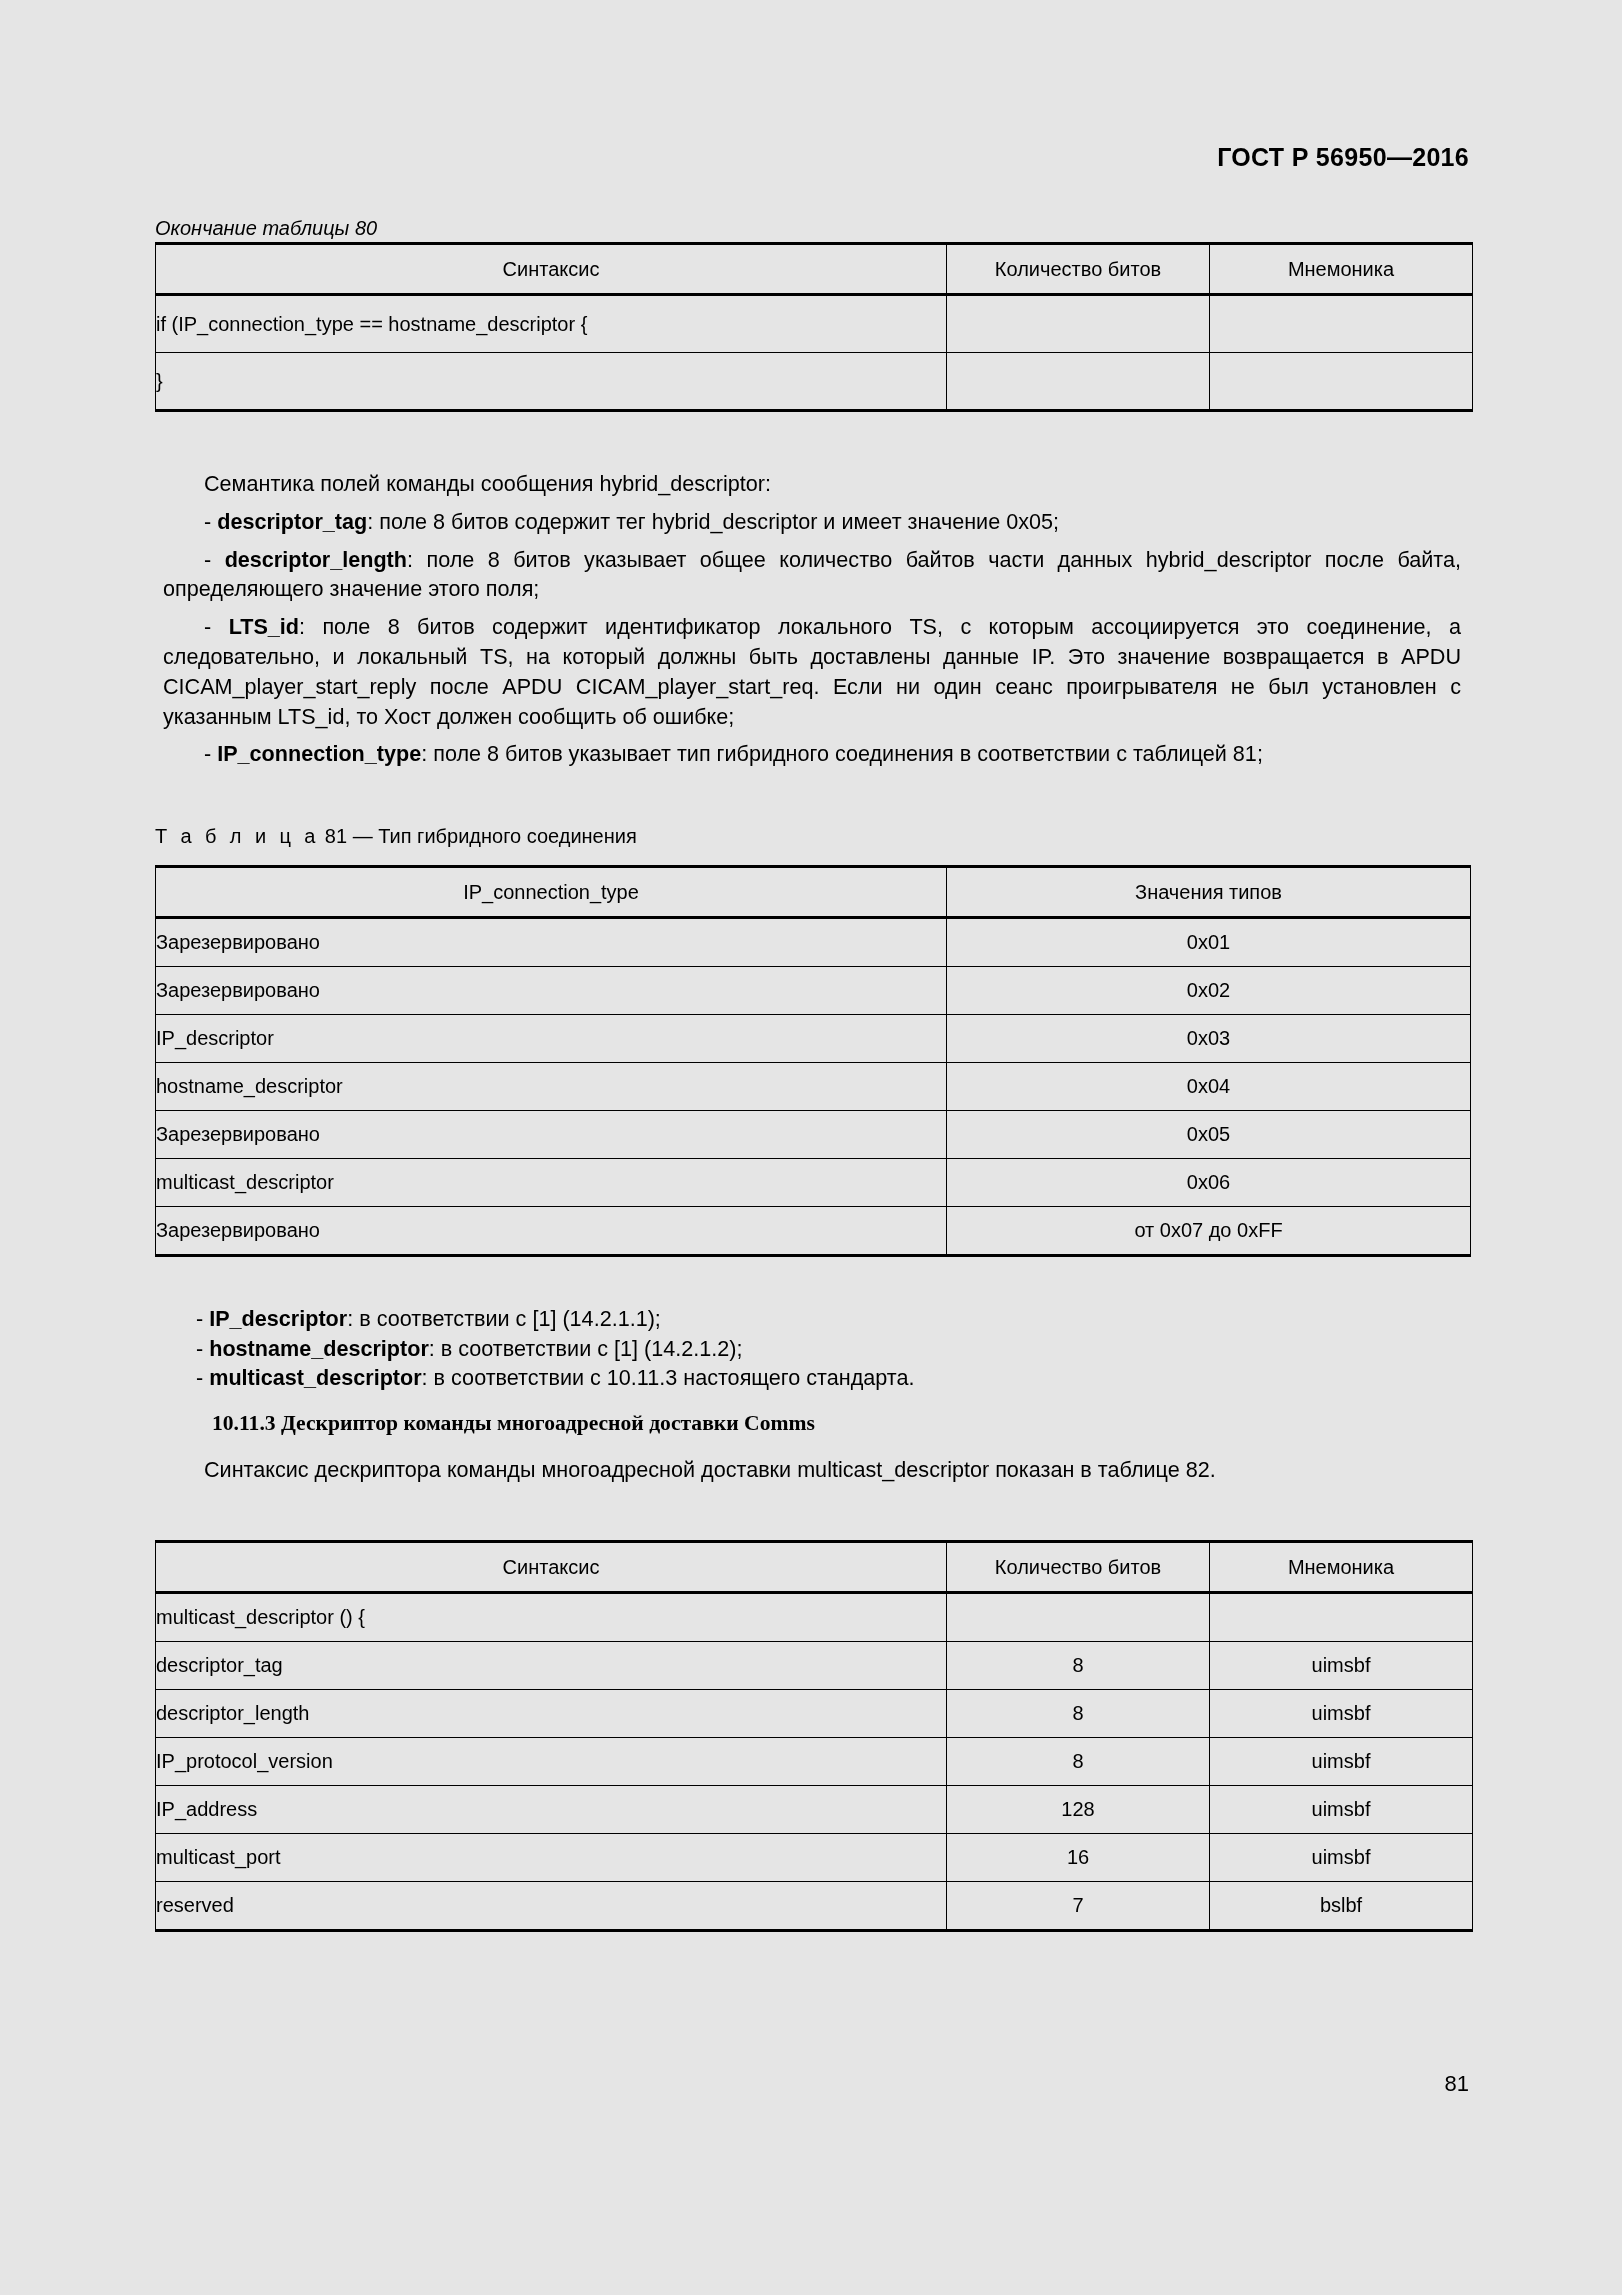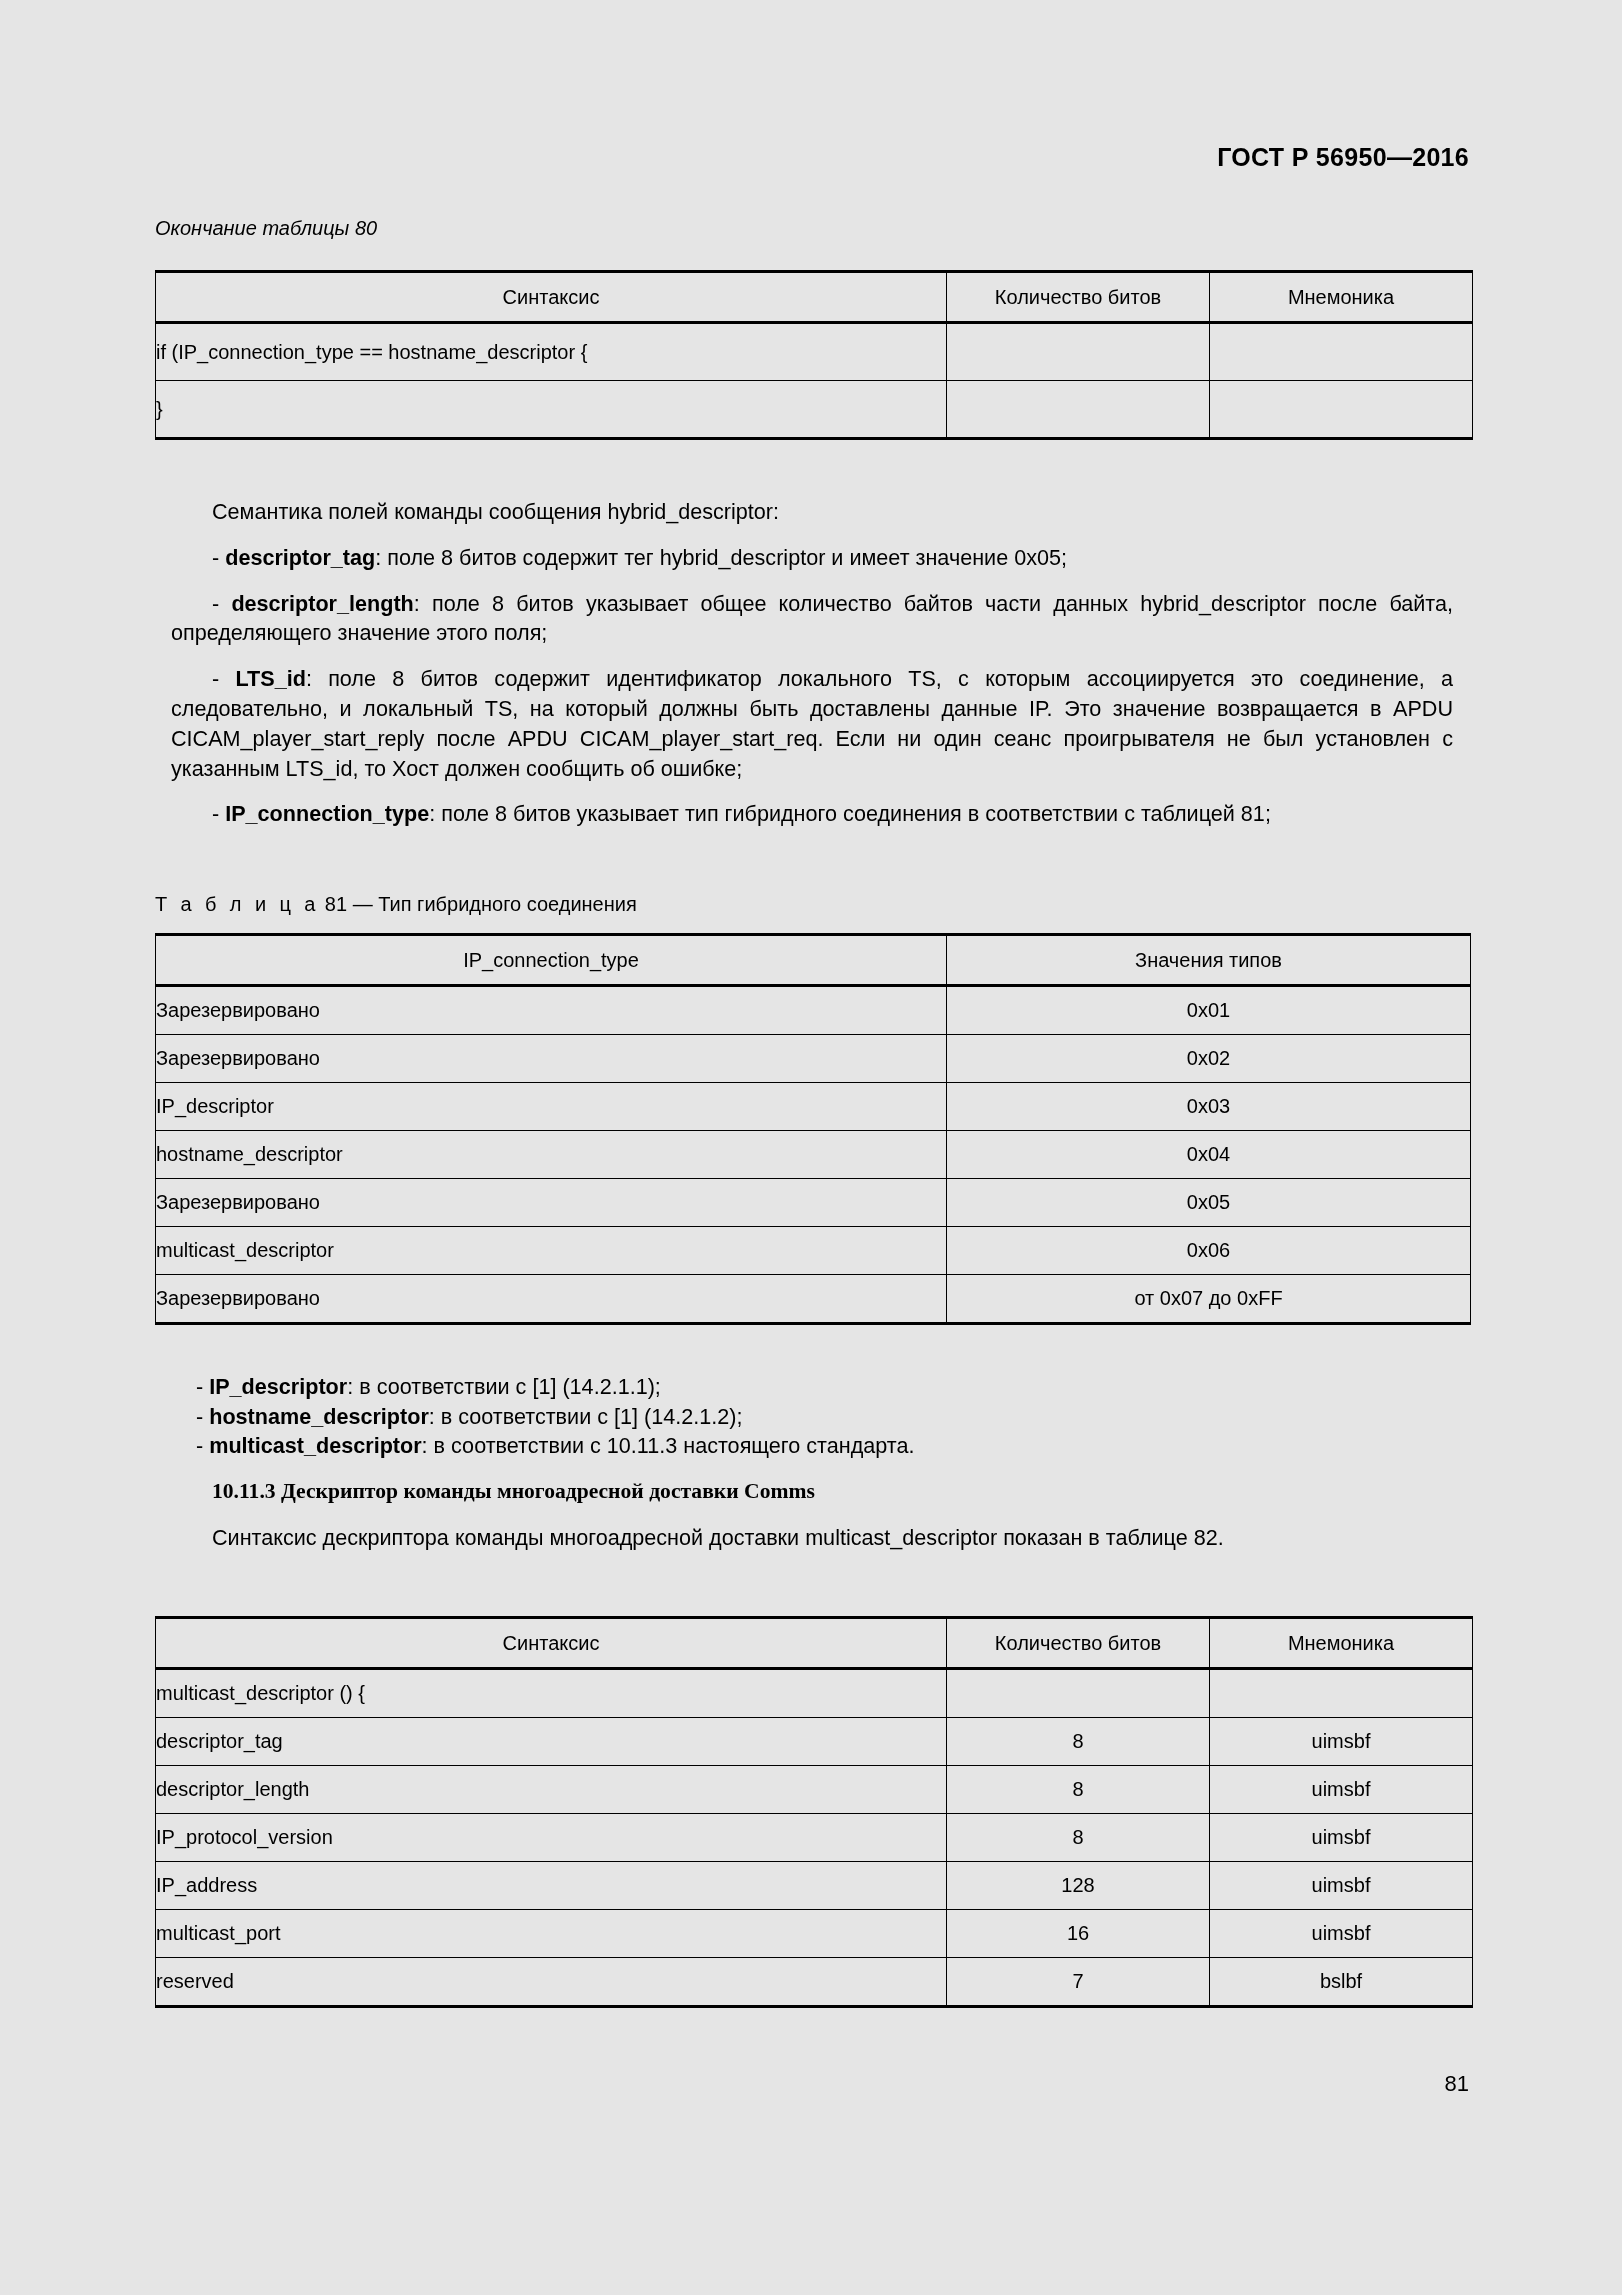--- a/index.html
+++ b/index.html
@@ -35,21 +35,21 @@
   .content {
     position: absolute;
     left: 155px;
     top: 216px;
     width: 1314px;
   }
 
   .table-caption-cont {
     font-size: 20px;
     font-style: italic;
-    margin: 0 0 30px 0;
+    margin: 0 0 2px 0;
     line-height: 1.2;
   }
 
   .table-caption {
     font-size: 20px;
     margin: 0 0 15.7px 0;
     line-height: 1.25;
     white-space: nowrap;
   }
   .table-caption .tcap-word {
@@ -100,21 +100,21 @@
   .t80 td.syntax-cell {
     height: 56px;
     margin-left: 22px;
   }
 
   
   .para {
     font-size: 21.6px;
     line-height: 1.38;
     text-align: justify;
-    margin: 16px;
+    margin: 8px;
   }
   .para.indent {
     text-indent: 41px;
   }
   .para.nojust {
     text-align: left;
   }
   .bold {
     font-weight: bold;
   }

